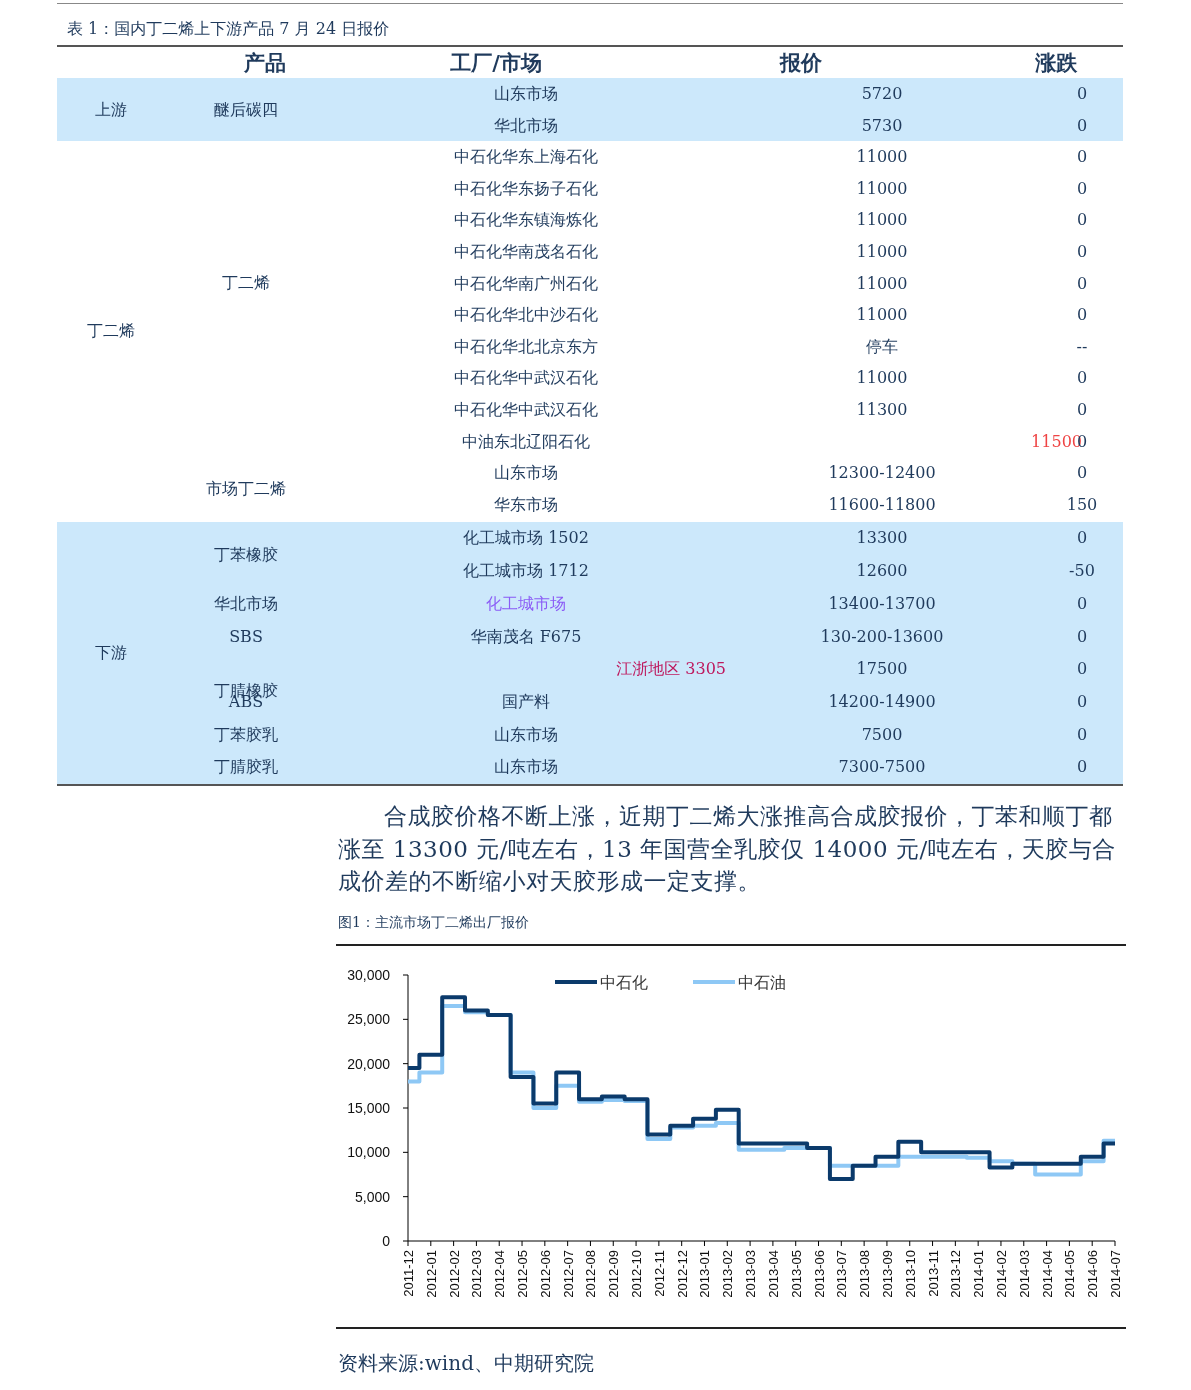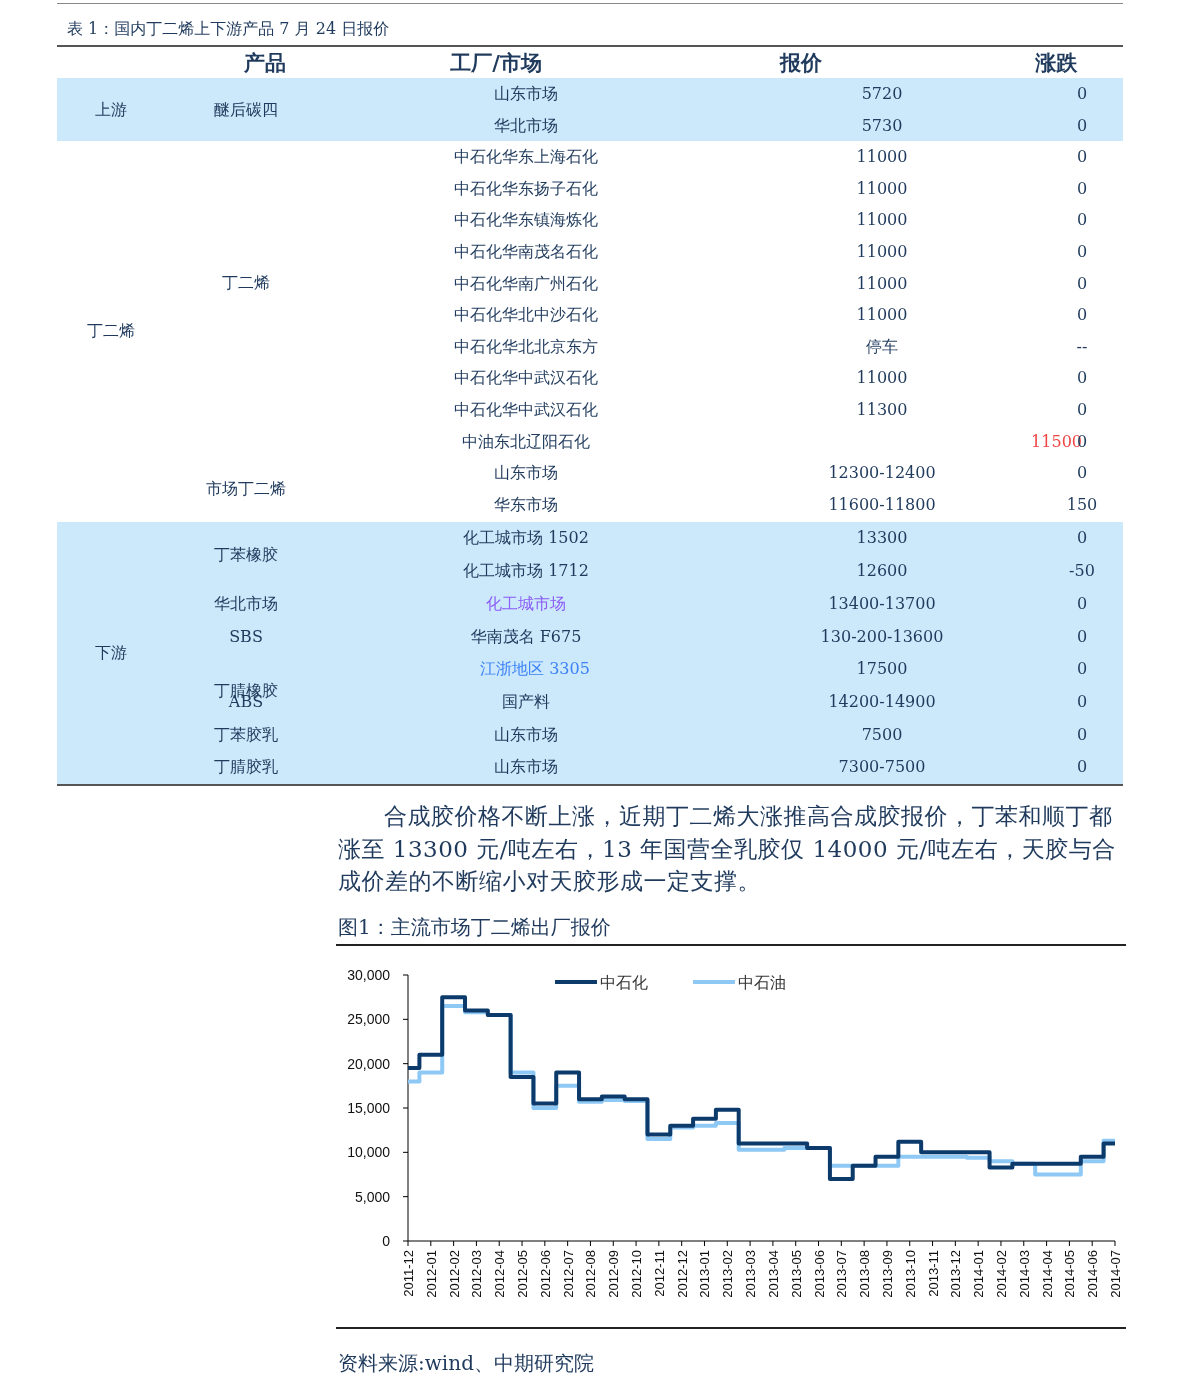--- a/index.html
+++ b/index.html
@@ -5,21 +5,21 @@
   html,body{margin:0;padding:0;background:#fff;}
   body{width:1191px;height:1390px;position:relative;font-family:"DejaVu Serif","Liberation Serif",serif;color:#1f3a5c;overflow:hidden;}
   .topline{position:absolute;left:57px;top:3px;width:1066px;height:1px;background:#888;}
   .table-title{position:absolute;left:67px;top:19px;font-size:16px;color:#1f3a5c;}
   .tbl-rule{position:absolute;left:57px;width:1066px;height:2px;background:#555;}
   table.quote{position:absolute;left:57px;top:47px;width:1066px;border-collapse:collapse;font-size:21px;}
   table.quote td, table.quote th{text-align:center;vertical-align:middle;padding:0;color:#1f3a5c;font-weight:normal;}
   table.quote th{font-weight:bold;height:31px;}
   .col1{width:110px}.col2{width:268px}.col3{width:270px}.col4{width:442px}.col5{width:154px}
   .para{position:absolute;left:338px;top:800px;width:785px;font-size:23px;line-height:32.5px;color:#1f3a5c;letter-spacing:0.5px;}
-  .fig-title{position:absolute;left:338px;top:914px;font-size:20px;color:#1f3a5c;}
+  .fig-title{position:absolute;left:338px;top:914px;font-size:14px;color:#1f3a5c;}
   .fig-rule{position:absolute;left:336px;width:790px;height:2px;background:#222;}
   .source{position:absolute;left:338px;top:1350px;font-size:20px;color:#1f3a5c;}
   svg.chart{position:absolute;left:330px;top:955px;}
   svg text{font-family:"Liberation Sans","DejaVu Sans",sans-serif;}
 </style>
 </head>
 <body>
 
 <div class="topline"></div>
 <div class="table-title">表 1：国内丁二烯上下游产品 7 月 24 日报价</div>
@@ -98,21 +98,21 @@
     <div style="position: absolute; left: 825px; width: 400px; top: 477.1px; height: 32.7px; line-height: 32.7px; text-align: center; white-space: nowrap; color: rgb(31, 58, 92);">-50</div>
     <div style="position: absolute; left: -11px; width: 400px; top: 509.8px; height: 32.7px; line-height: 32.7px; text-align: center; white-space: nowrap; color: rgb(31, 58, 92);">华北市场</div>
     <div style="position: absolute; left: 269px; width: 400px; top: 509.8px; height: 32.7px; line-height: 32.7px; text-align: center; white-space: nowrap; color: #8b5cf6;">化工城市场</div>
     <div style="position: absolute; left: 625px; width: 400px; top: 509.8px; height: 32.7px; line-height: 32.7px; text-align: center; white-space: nowrap; color: rgb(31, 58, 92);">13400-13700</div>
     <div style="position: absolute; left: 825px; width: 400px; top: 509.8px; height: 32.7px; line-height: 32.7px; text-align: center; white-space: nowrap; color: rgb(31, 58, 92);">0</div>
     <div style="position: absolute; left: -11px; width: 400px; top: 542.5px; height: 32.7px; line-height: 32.7px; text-align: center; white-space: nowrap; color: rgb(31, 58, 92);">SBS</div>
     <div style="position: absolute; left: 269px; width: 400px; top: 542.5px; height: 32.7px; line-height: 32.7px; text-align: center; white-space: nowrap; color: rgb(31, 58, 92);">华南茂名 F675</div>
     <div style="position: absolute; left: 625px; width: 400px; top: 542.5px; height: 32.7px; line-height: 32.7px; text-align: center; white-space: nowrap; color: rgb(31, 58, 92);">130-200-13600</div>
     <div style="position: absolute; left: 825px; width: 400px; top: 542.5px; height: 32.7px; line-height: 32.7px; text-align: center; white-space: nowrap; color: rgb(31, 58, 92);">0</div>
     <div style="position: absolute; left: -11px; width: 400px; top: 597px; height: 32.7px; line-height: 32.7px; text-align: center; white-space: nowrap; color: rgb(31, 58, 92);">丁腈橡胶</div>
-    <div style="position: absolute; left: 278px; width: 400px; top: 575.2px; height: 32.7px; line-height: 32.7px; text-align: center; white-space: nowrap; color: #3b82f6;">江浙地区 3305</div>
+    <div style="position: absolute; left: 269px; width: 400px; top: 575.2px; height: 32.7px; line-height: 32.7px; text-align: right; white-space: nowrap; color: #be185d;">江浙地区 3305</div>
     <div style="position: absolute; left: 625px; width: 400px; top: 575.2px; height: 32.7px; line-height: 32.7px; text-align: center; white-space: nowrap; color: rgb(31, 58, 92);">17500</div>
     <div style="position: absolute; left: 825px; width: 400px; top: 575.2px; height: 32.7px; line-height: 32.7px; text-align: center; white-space: nowrap; color: rgb(31, 58, 92);">0</div>
     <div style="position: absolute; left: -11px; width: 400px; top: 607.9px; height: 32.7px; line-height: 32.7px; text-align: center; white-space: nowrap; color: rgb(31, 58, 92);">ABS</div>
     <div style="position: absolute; left: 269px; width: 400px; top: 607.9px; height: 32.7px; line-height: 32.7px; text-align: center; white-space: nowrap; color: rgb(31, 58, 92);">国产料</div>
     <div style="position: absolute; left: 625px; width: 400px; top: 607.9px; height: 32.7px; line-height: 32.7px; text-align: center; white-space: nowrap; color: rgb(31, 58, 92);">14200-14900</div>
     <div style="position: absolute; left: 825px; width: 400px; top: 607.9px; height: 32.7px; line-height: 32.7px; text-align: center; white-space: nowrap; color: rgb(31, 58, 92);">0</div>
     <div style="position: absolute; left: -11px; width: 400px; top: 640.6px; height: 32.7px; line-height: 32.7px; text-align: center; white-space: nowrap; color: rgb(31, 58, 92);">丁苯胶乳</div>
     <div style="position: absolute; left: 269px; width: 400px; top: 640.6px; height: 32.7px; line-height: 32.7px; text-align: center; white-space: nowrap; color: rgb(31, 58, 92);">山东市场</div>
     <div style="position: absolute; left: 625px; width: 400px; top: 640.6px; height: 32.7px; line-height: 32.7px; text-align: center; white-space: nowrap; color: rgb(31, 58, 92);">7500</div>
     <div style="position: absolute; left: 825px; width: 400px; top: 640.6px; height: 32.7px; line-height: 32.7px; text-align: center; white-space: nowrap; color: rgb(31, 58, 92);">0</div>

